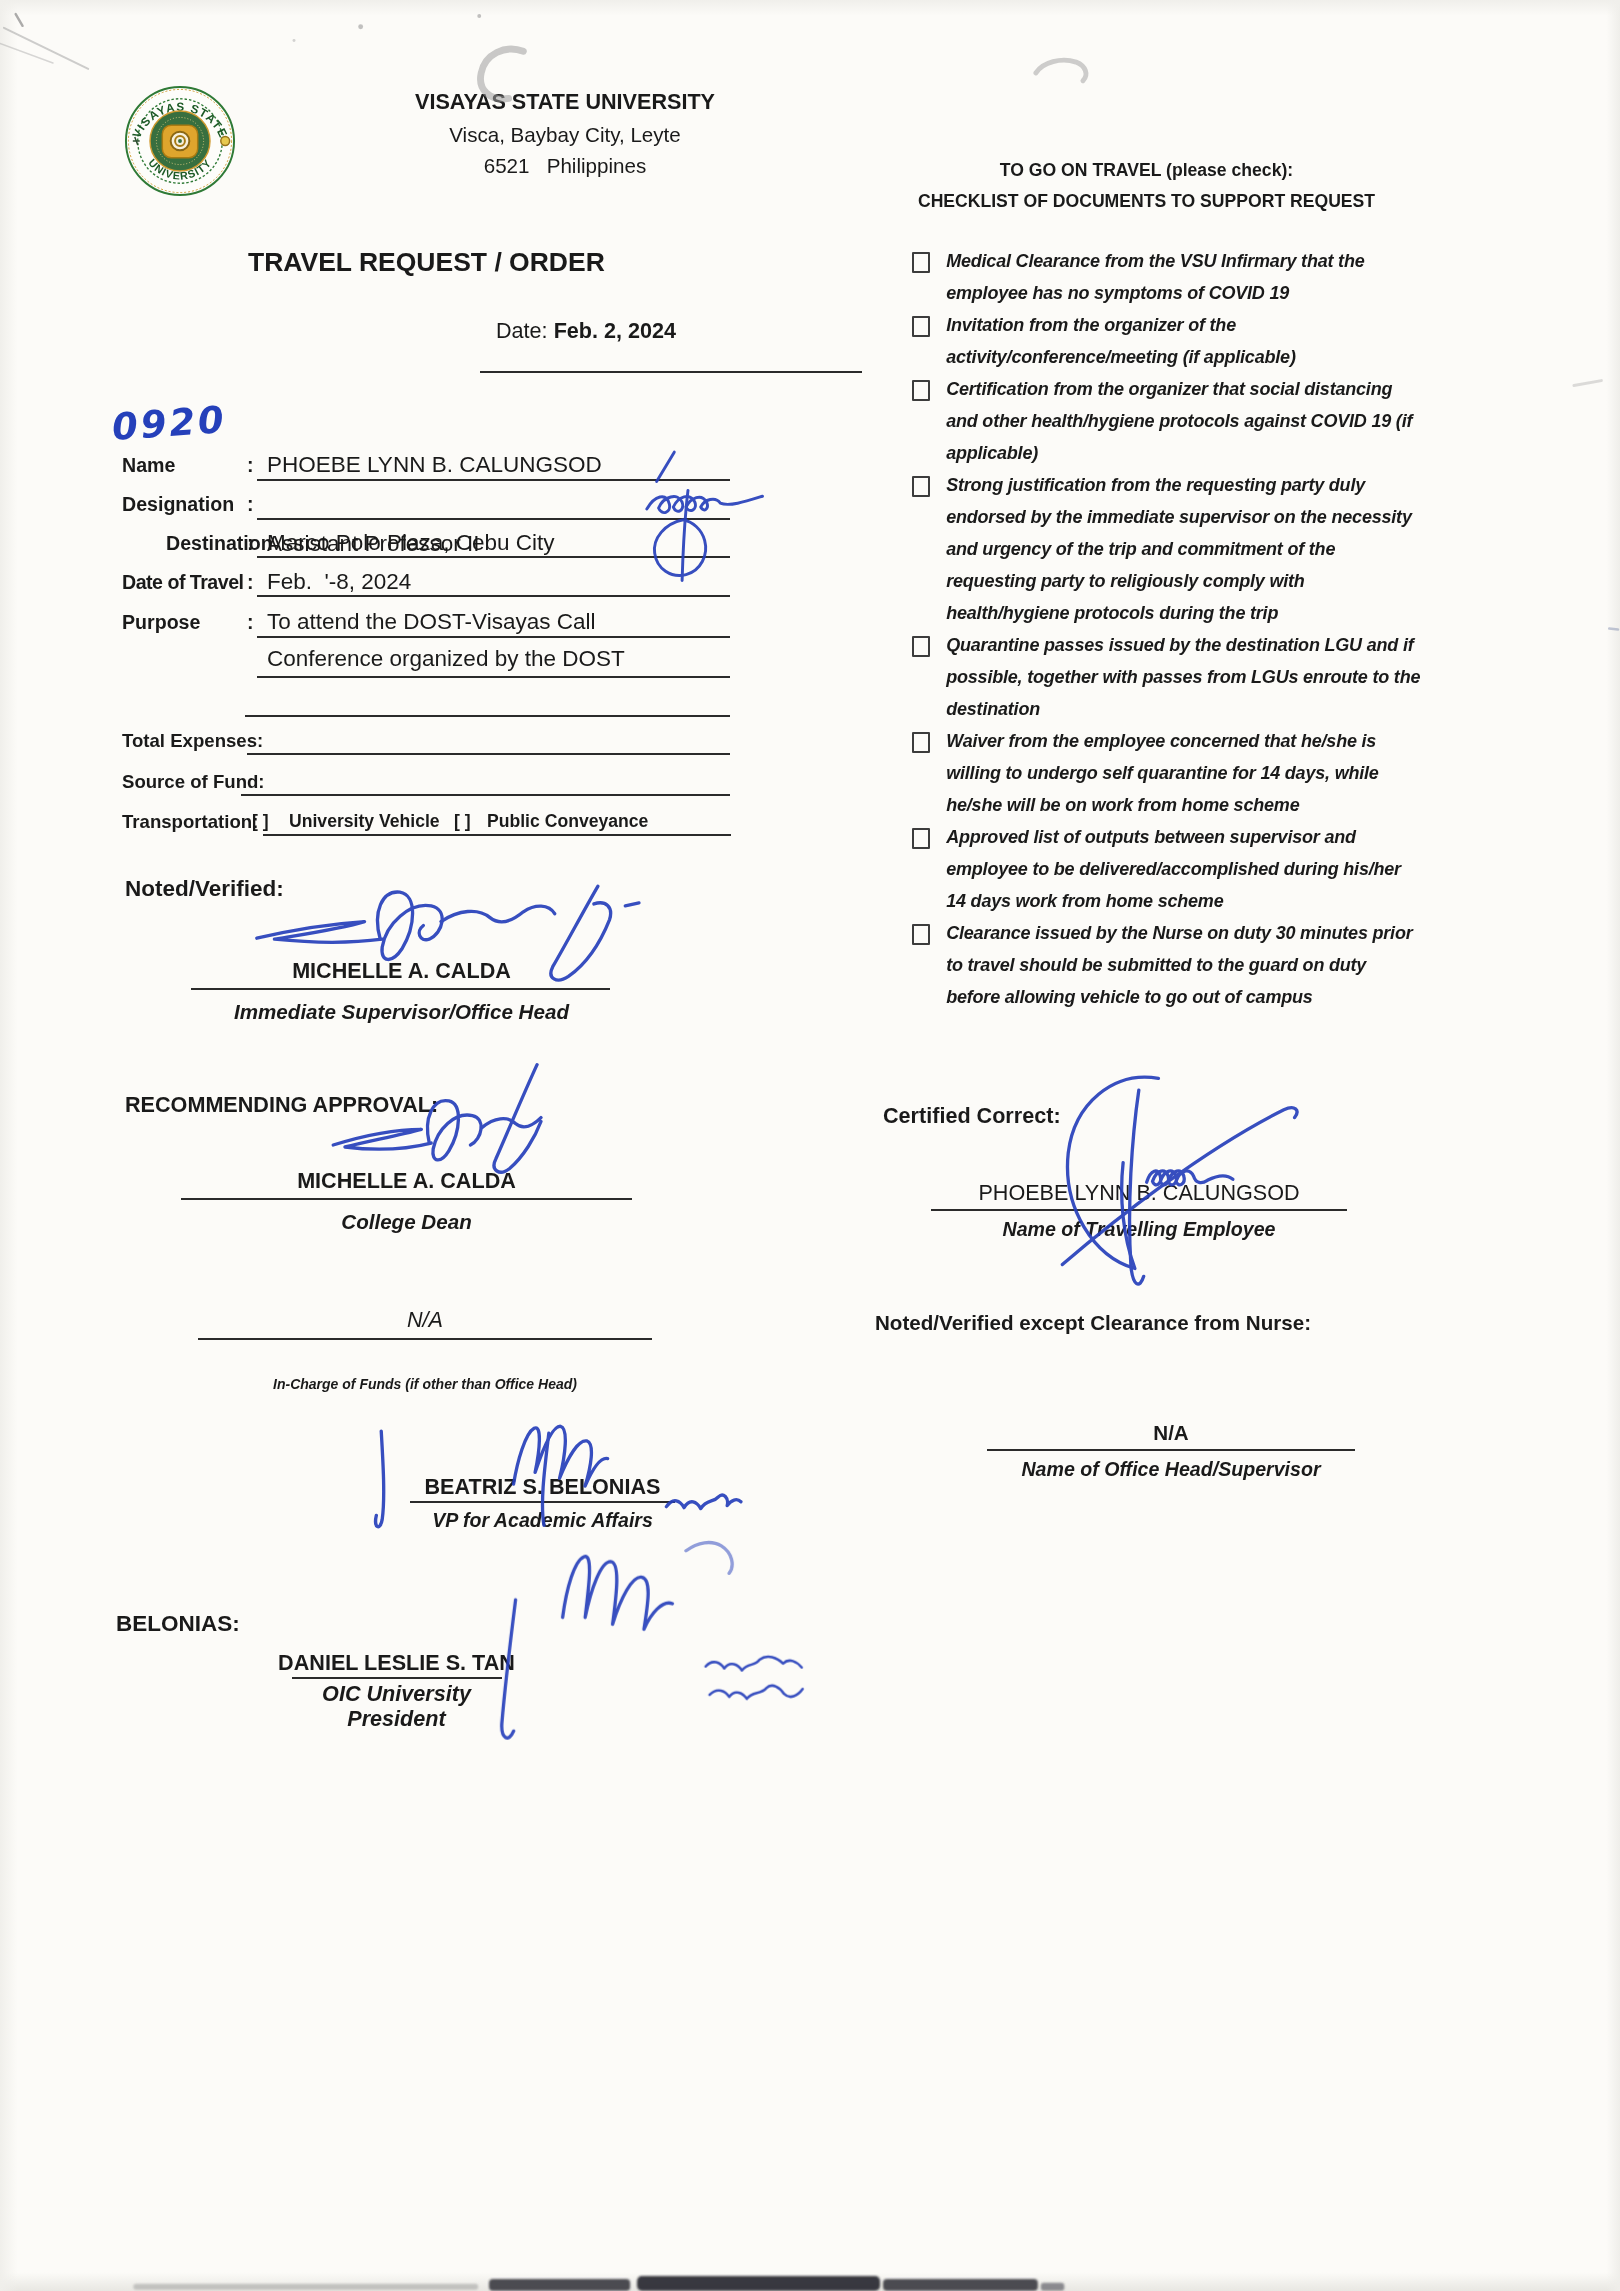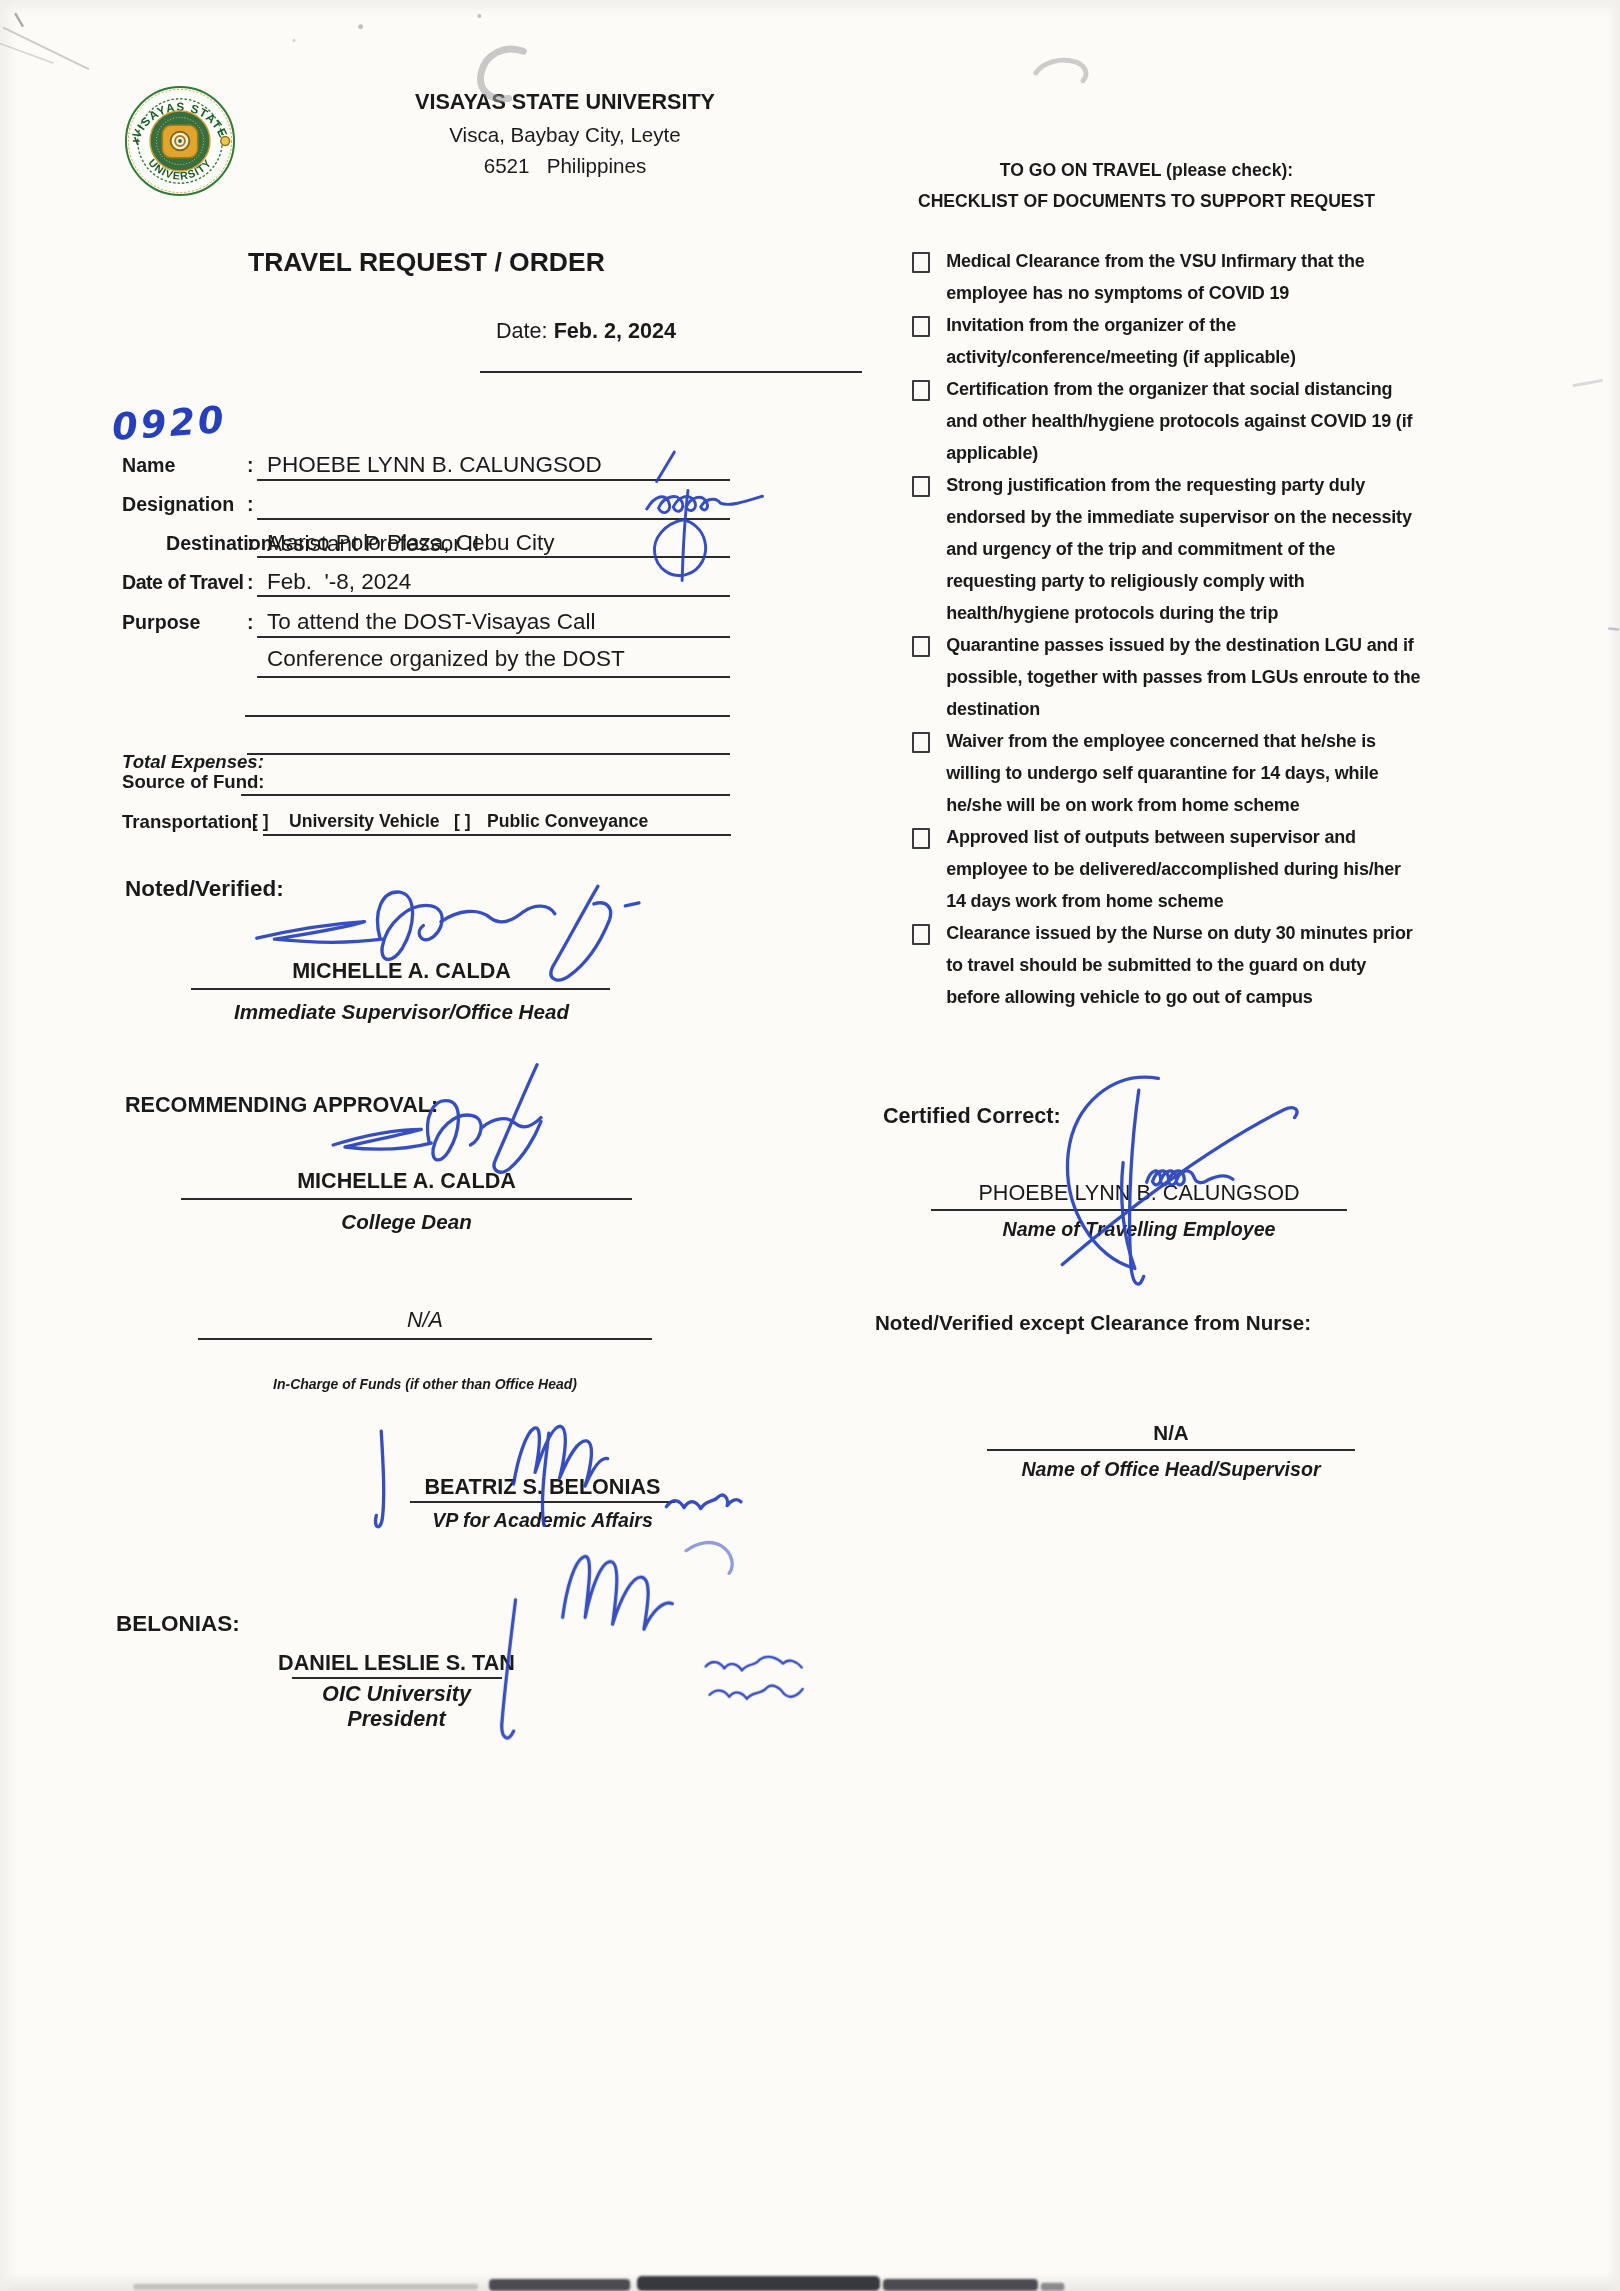--- a/index.html
+++ b/index.html
@@ -16,21 +16,21 @@
   .i{font-style:italic;}
   .ctr{text-align:center;}
   .pre{white-space:pre;}
   .t{line-height:1.15;}
   .line{position:absolute;height:2px;background:#2b2b2b;}
   .lbl{font-weight:bold;font-size:19.6px;}
   .val{font-size:22.5px;}
   .small-lbl{font-weight:bold;font-size:18.6px;}
   .role{font-weight:bold;font-style:italic;}
   .hand{color:#2540ba;font-family:"DejaVu Sans",sans-serif;font-style:italic;font-weight:600;}
-  .chk-item{display:flex;}
+  .chk-item{display:flex;font-style:italic;}
   .chk-box{flex:0 0 auto;width:14.7px;height:16.7px;border:2px solid #3c3c3c;margin:6.9px 15.7px 0 9.8px;border-radius:1px;}
   .chk-text{width:476px;font-size:18px;font-weight:bold;line-height:32px;letter-spacing:-0.2px;}
   svg{display:block;}
   .ink{stroke:#2740bb;fill:none;stroke-linecap:round;stroke-linejoin:round;opacity:.92;}
 </style>
 </head>
 <body>
 
 <div class="page">
 
@@ -91,21 +91,21 @@
 
   <div class="abs lbl t" style="left:122px;top:611px;">Purpose</div>
   <div class="abs lbl t" style="left:247px;top:611px;">:</div>
   <div class="abs val t" style="left:267px;top:609px;">To attend the DOST-Visayas Call</div>
   <div class="line" style="left:257px;top:636px;width:473px;"></div>
   <div class="abs val t" style="left:267px;top:646px;">Conference organized by the DOST</div>
   <div class="line" style="left:257px;top:676px;width:473px;"></div>
 
   <div class="line" style="left:245px;top:715px;width:485px;"></div>
 
-  <div class="abs small-lbl t" style="left:122px;top:751px;font-style:italic;">Total Expenses:</div>
+  <div class="abs small-lbl t" style="left:122px;top:730px;">Total Expenses:</div>
   <div class="line" style="left:247px;top:753px;width:483px;"></div>
 
   <div class="abs small-lbl t" style="left:122px;top:771px;">Source of Fund:</div>
   <div class="line" style="left:241px;top:794px;width:489px;"></div>
 
   <div class="abs small-lbl t" style="left:122px;top:811px;">Transportation:</div>
   <div class="abs b t" style="left:252px;top:811px;font-size:17.6px;">[  ]</div>
   <div class="abs b t" style="left:289px;top:811px;font-size:17.6px;">University Vehicle</div>
   <div class="abs b t" style="left:454px;top:811px;font-size:17.6px;">[  ]</div>
   <div class="abs b t" style="left:487px;top:811px;font-size:17.6px;">Public Conveyance</div>

